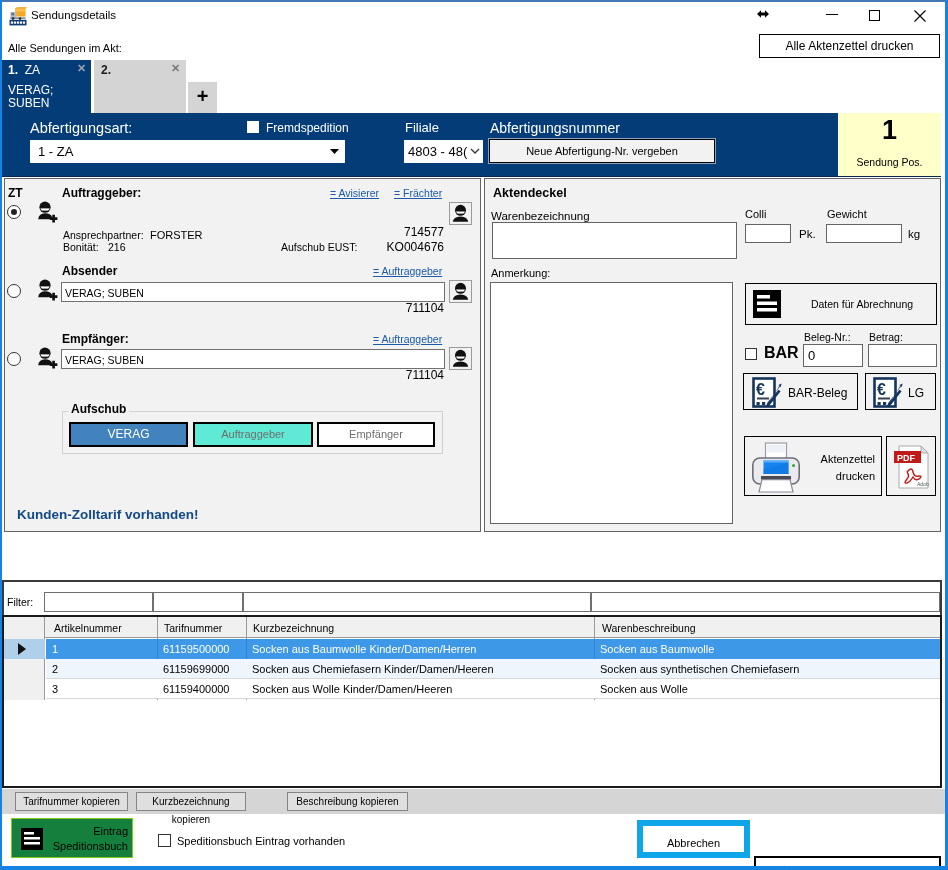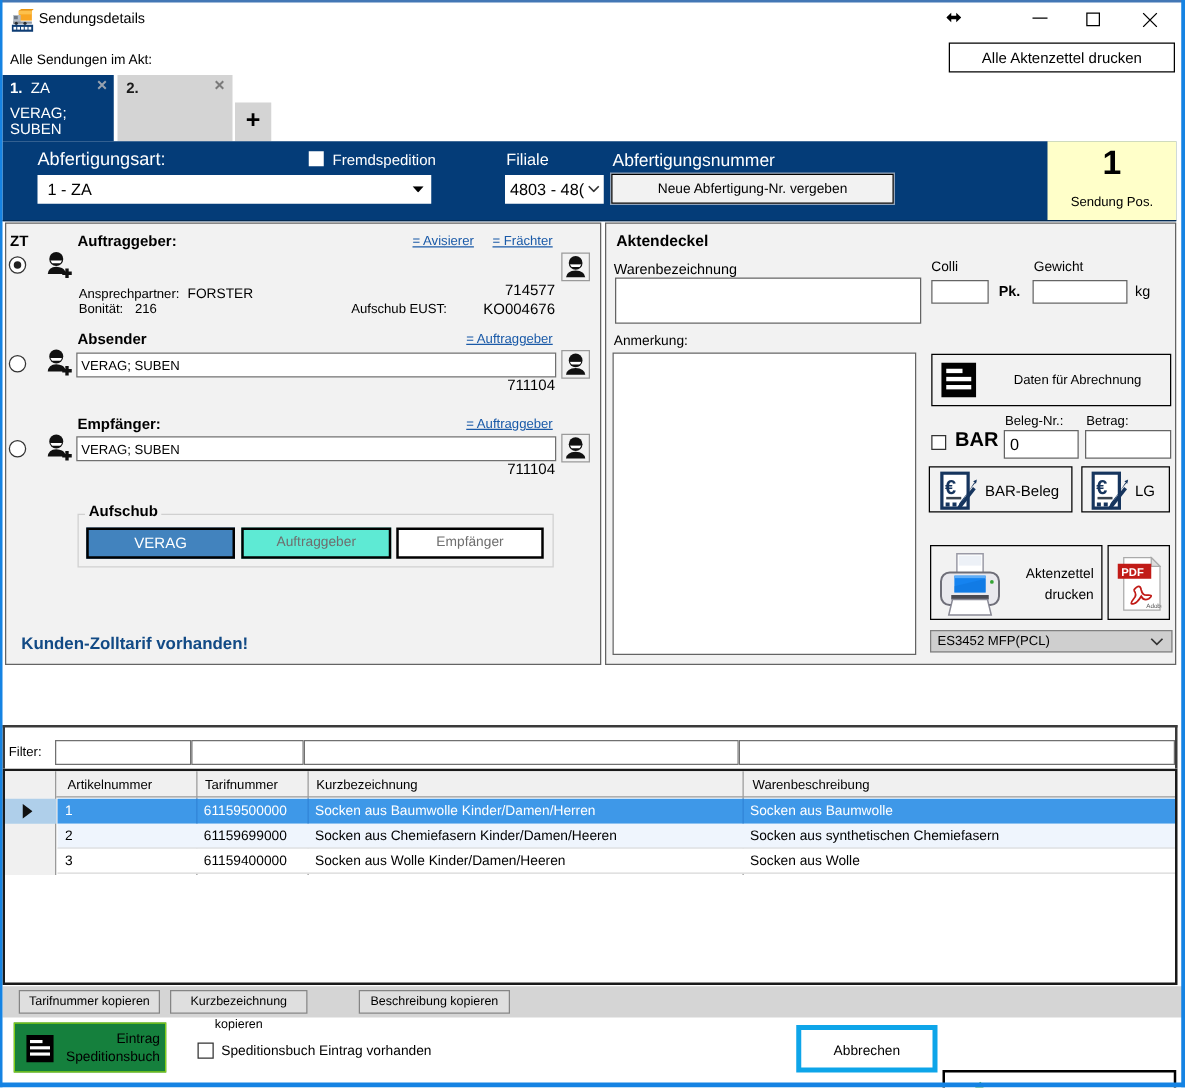--- a/index.html
+++ b/index.html
@@ -198,21 +198,21 @@
   <div class="abs" style="left:193px;top:422px;width:120px;height:25px;background:#5eead4;border:2px solid #000;color:#6E6E6E;text-align:center;line-height:21px;font-size:11px;">Auftraggeber</div>
   <div class="abs" style="left:317px;top:422px;width:118px;height:25px;background:#fff;border:2px solid #000;color:#6E6E6E;text-align:center;line-height:21px;font-size:11px;">Empfänger</div>
 
   <div class="abs b" style="left:17px;top:507px;font-size:13.5px;color:#124A85;">Kunden-Zolltarif vorhanden!</div>
 
   <div class="abs b" style="left:493px;top:186px;font-size:12.5px;">Aktendeckel</div>
   <div class="abs" style="left:491px;top:210px;font-size:11.5px;">Warenbezeichnung</div>
   <div class="abs" style="left:492px;top:222px;width:245px;height:37px;background:#fff;border:1px solid #646464;"></div>
   <div class="abs" style="left:745px;top:208px;font-size:11px;">Colli</div>
   <div class="abs" style="left:745px;top:224px;width:46px;height:19px;background:#fff;border:1px solid #646464;"></div>
-  <div class="abs" style="left:799px;top:228px;font-size:11.5px;font-weight:bold;">Pk.</div>
+  <div class="abs" style="left:799px;top:228px;font-size:11.5px;">Pk.</div>
   <div class="abs" style="left:827px;top:208px;font-size:11px;">Gewicht</div>
   <div class="abs" style="left:826px;top:224px;width:76px;height:19px;background:#fff;border:1px solid #646464;"></div>
   <div class="abs" style="left:908px;top:228px;font-size:11.5px;">kg</div>
   <div class="abs" style="left:491px;top:267px;font-size:11px;">Anmerkung:</div>
   <div class="abs" style="left:490px;top:282px;width:243px;height:242px;background:#fff;border:1px solid #646464;"></div>
 
   <div class="abs" style="left:745px;top:283px;width:192px;height:42px;background:#F2F2F2;border:1px solid #000;">
     <svg class="abs" style="left:7px;top:6px;" width="28" height="28" viewBox="0 0 28 28">
       <rect width="28" height="28" fill="#000"></rect>
       <rect x="4" y="5" width="13" height="3.5" fill="#fff"></rect>
@@ -275,26 +275,20 @@
     <svg class="abs" style="left:7px;top:8px;" width="35" height="44" viewBox="0 0 35 44">
       <path d="M5 1 L27 1 L34 8 L34 43 L5 43 Z" fill="#fff" stroke="#AAA" stroke-width="1"></path>
       <path d="M27 1 L27 8 L34 8 Z" fill="#DDD" stroke="#AAA" stroke-width="1"></path>
       <rect x="0" y="6" width="27" height="12" fill="#C11B17"></rect>
       <text x="3" y="15.5" font-size="9" font-weight="bold" fill="#fff" font-family="Liberation Sans">PDF</text>
       <path d="M13 27 Q18 21 19 27 Q20 32 25 31 Q29 31 25 34 Q21 36 19 32 Q16 37 13 38 Q9 39 13 34 Q16 31 13 27" fill="none" stroke="#C11B17" stroke-width="1.4"></path>
       <text x="23" y="41" font-size="5" fill="#555" font-family="Liberation Sans">Adobe</text>
     </svg>
   </div>
 
-  <div class="abs" style="left:744px;top:504px;width:194px;height:18px;background:#CFCFCF;border:1px solid #808080;">
-    <div class="abs" style="left:5px;top:2px;font-size:10.5px;">ES3452 MFP(PCL)</div>
-    <svg class="abs" style="right:6px;top:5px;" width="11" height="7" viewBox="0 0 11 7">
-        <path d="M1 1 L5.5 5.5 L10 1" stroke="#333" stroke-width="1.4" fill="none"></path>
-      </svg>
-  </div>
 
   <div class="abs" style="left:7px;top:596px;font-size:10.5px;">Filter:</div>
   <div class="abs inp" style="left:44px;top:592px;width:109px;height:20px;"></div>
   <div class="abs inp" style="left:153px;top:592px;width:90px;height:20px;"></div>
   <div class="abs inp" style="left:243px;top:592px;width:348px;height:20px;"></div>
   <div class="abs inp" style="left:591px;top:592px;width:349px;height:20px;"></div>
 
   <div class="abs" style="left:2px;top:580px;width:940px;height:2px;background:#3A3A3A;"></div>
   <div class="abs" style="left:2px;top:580px;width:2px;height:35px;background:#3A3A3A;"></div>
   <div class="abs" style="left:940px;top:580px;width:2px;height:35px;background:#3A3A3A;"></div>
@@ -349,21 +343,21 @@
     <svg class="abs" style="left:9px;top:9px;" width="22" height="22" viewBox="0 0 22 22">
       <rect width="22" height="22" fill="#000"></rect>
       <rect x="3" y="4" width="10" height="2.5" fill="#fff"></rect>
       <rect x="3" y="9" width="16" height="2.5" fill="#fff"></rect>
       <rect x="3" y="14" width="16" height="2.5" fill="#fff"></rect>
     </svg>
     <div class="abs" style="left:36px;top:5px;width:80px;text-align:right;font-size:11px;line-height:15px;">Eintrag<br>Speditionsbuch</div>
   </div>
   <div class="abs" style="left:158px;top:834px;width:13px;height:13px;background:#fff;border:1px solid #333;"></div>
   <div class="abs" style="left:177px;top:835px;font-size:11px;">Speditionsbuch Eintrag vorhanden</div>
-  <div class="abs" style="left:637px;top:820px;width:113px;height:38px;background:#fff;border:4px solid #0ea5e9;text-align:center;line-height:34px;font-size:11px;">Abbrechen</div>
+  <div class="abs" style="left:637px;top:820px;width:113px;height:38px;background:#fff;border:6px solid #0ea5e9;text-align:center;line-height:34px;font-size:11px;">Abbrechen</div>
   <div class="abs" style="left:754px;top:820px;width:187px;height:38px;background:#fff;border:2px solid #000;margin-top:36px;">
     <svg class="abs" style="left:8px;top:7px;" width="24" height="22" viewBox="0 0 24 22">
       <path d="M2 12 L8 19 L22 2" stroke="#3DAE46" stroke-width="5" fill="none"></path>
     </svg>
     <div class="abs" style="left:0;top:0;width:100%;text-align:center;line-height:34px;font-size:12px;">OK</div>
   </div>
 
   <div class="abs" style="left:0;top:0;width:948px;height:2px;background:#4377B5;"></div>
   <div class="abs" style="left:0;top:0;width:2px;height:870px;background:#1583E3;"></div>
   <div class="abs" style="left:945px;top:0;width:3px;height:870px;background:#1583E3;"></div>

